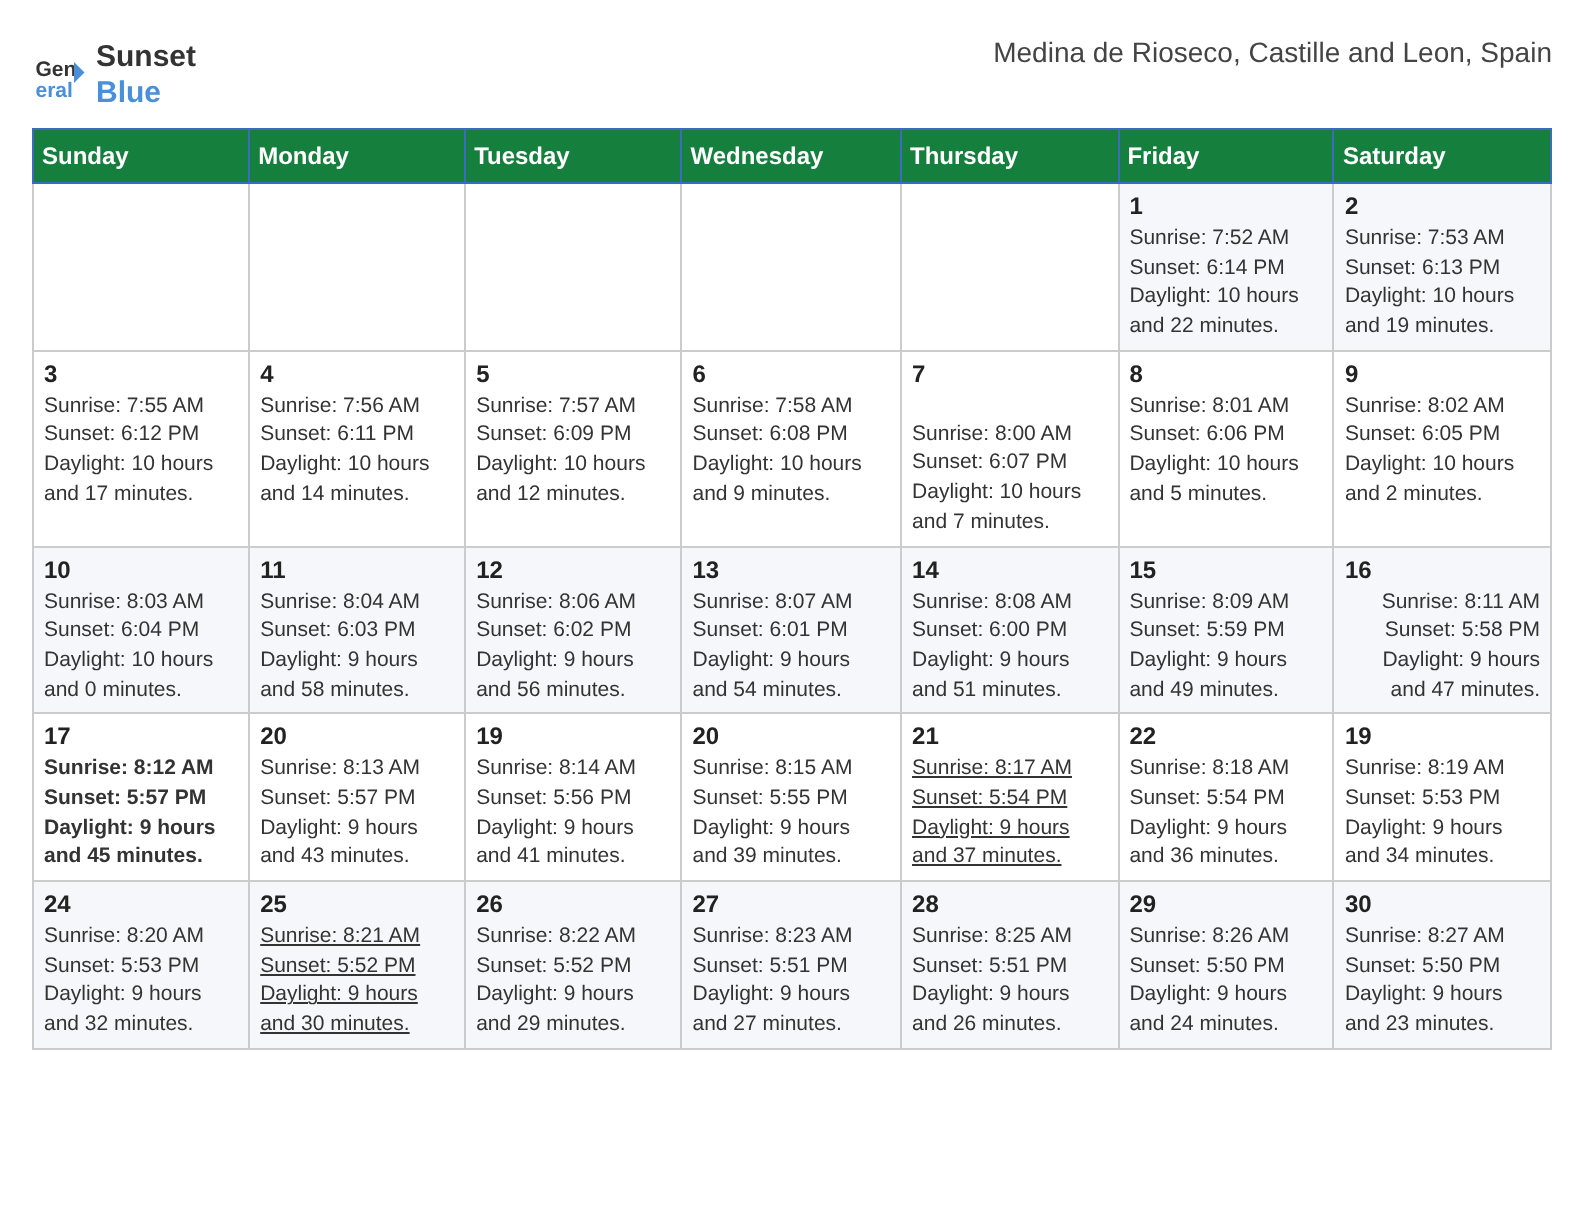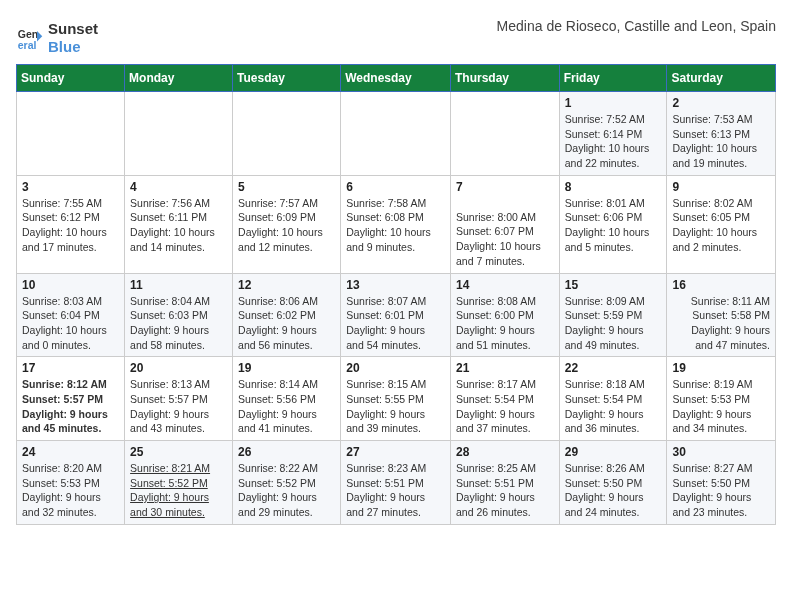--- a/index.html
+++ b/index.html
@@ -271,21 +271,21 @@
         </td>
         <td>
           <div class="day-number">20</div>
           <div class="day-info" style="white-space: pre-line;">Sunrise: 8:15 AM
 Sunset: 5:55 PM
 Daylight: 9 hours
 and 39 minutes.</div>
         </td>
         <td>
           <div class="day-number">21</div>
-          <div class="day-info" style="white-space: pre-line;">Sunrise: 8:17 AM
+          <div class="day-info" style="white-space: pre-line; text-decoration: underline;">Sunrise: 8:17 AM
 Sunset: 5:54 PM
 Daylight: 9 hours
 and 37 minutes.</div>
         </td>
         <td>
           <div class="day-number">22</div>
           <div class="day-info" style="white-space: pre-line;">Sunrise: 8:18 AM
 Sunset: 5:54 PM
 Daylight: 9 hours
 and 36 minutes.</div>

